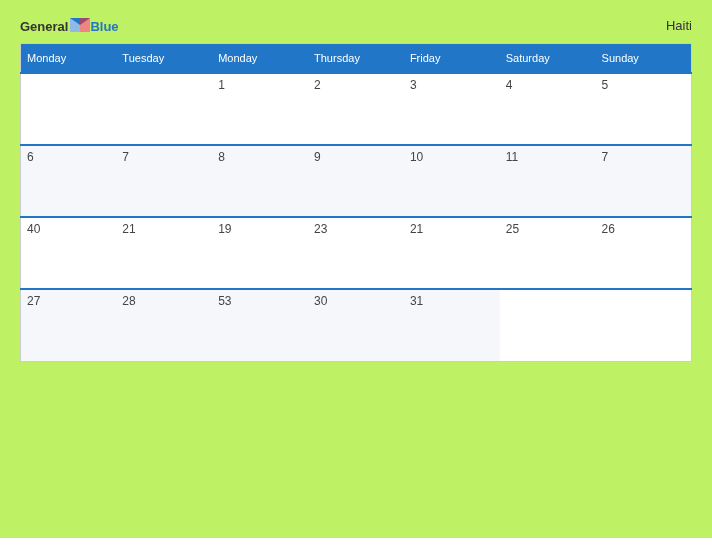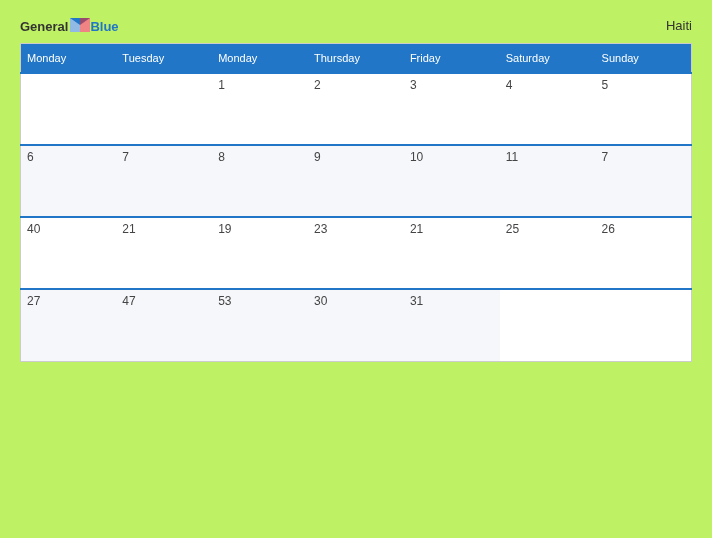--- a/index.html
+++ b/index.html
@@ -215,21 +215,21 @@
           </td>
           <td>
             <span class="day-num">26</span>
           </td>
         </tr>
         <tr class="row-odd">
           <td>
             <span class="day-num">27</span>
           </td>
           <td>
-            <span class="day-num">47</span>
+            <span class="day-num">28</span>
           </td>
           <td>
             <span class="day-num">53</span>
           </td>
           <td>
             <span class="day-num">30</span>
           </td>
           <td>
             <span class="day-num">31</span>
           </td>

